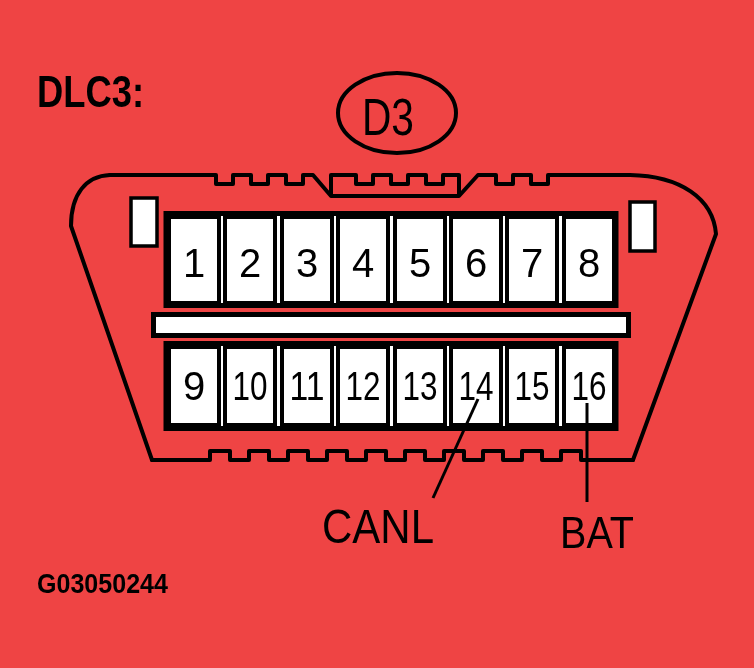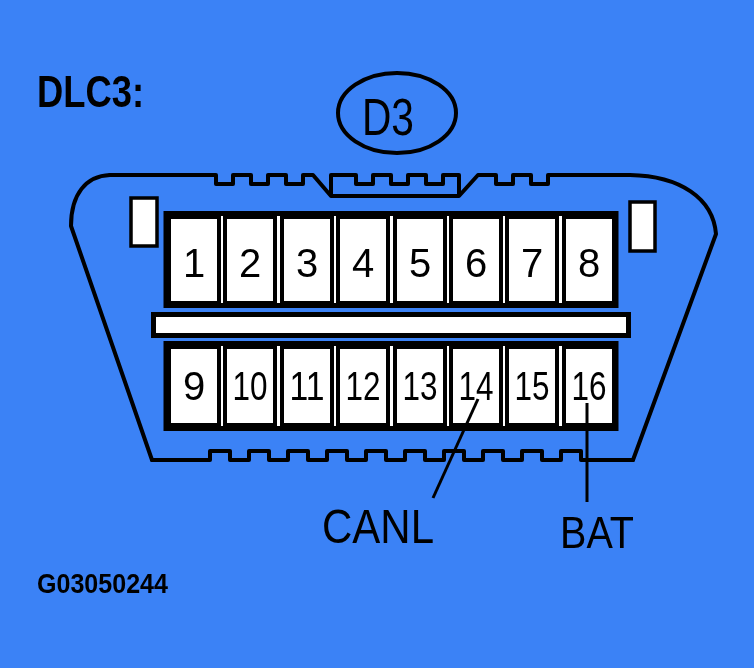--- a/index.html
+++ b/index.html
@@ -8,21 +8,21 @@
     background: #ffffff;
     width: 754px;
     height: 668px;
     overflow: hidden;
     font-family: "Liberation Sans", sans-serif;
   }
   .page {
     position: relative;
     width: 754px;
     height: 668px;
-    background: #3b82f6;
+    background: #ef4444;
   }
   svg {
     display: block;
   }
   .ink-stroke {
     stroke: #000000;
     fill: none;
   }
   .ink-fill-box {
     stroke: #000000;

